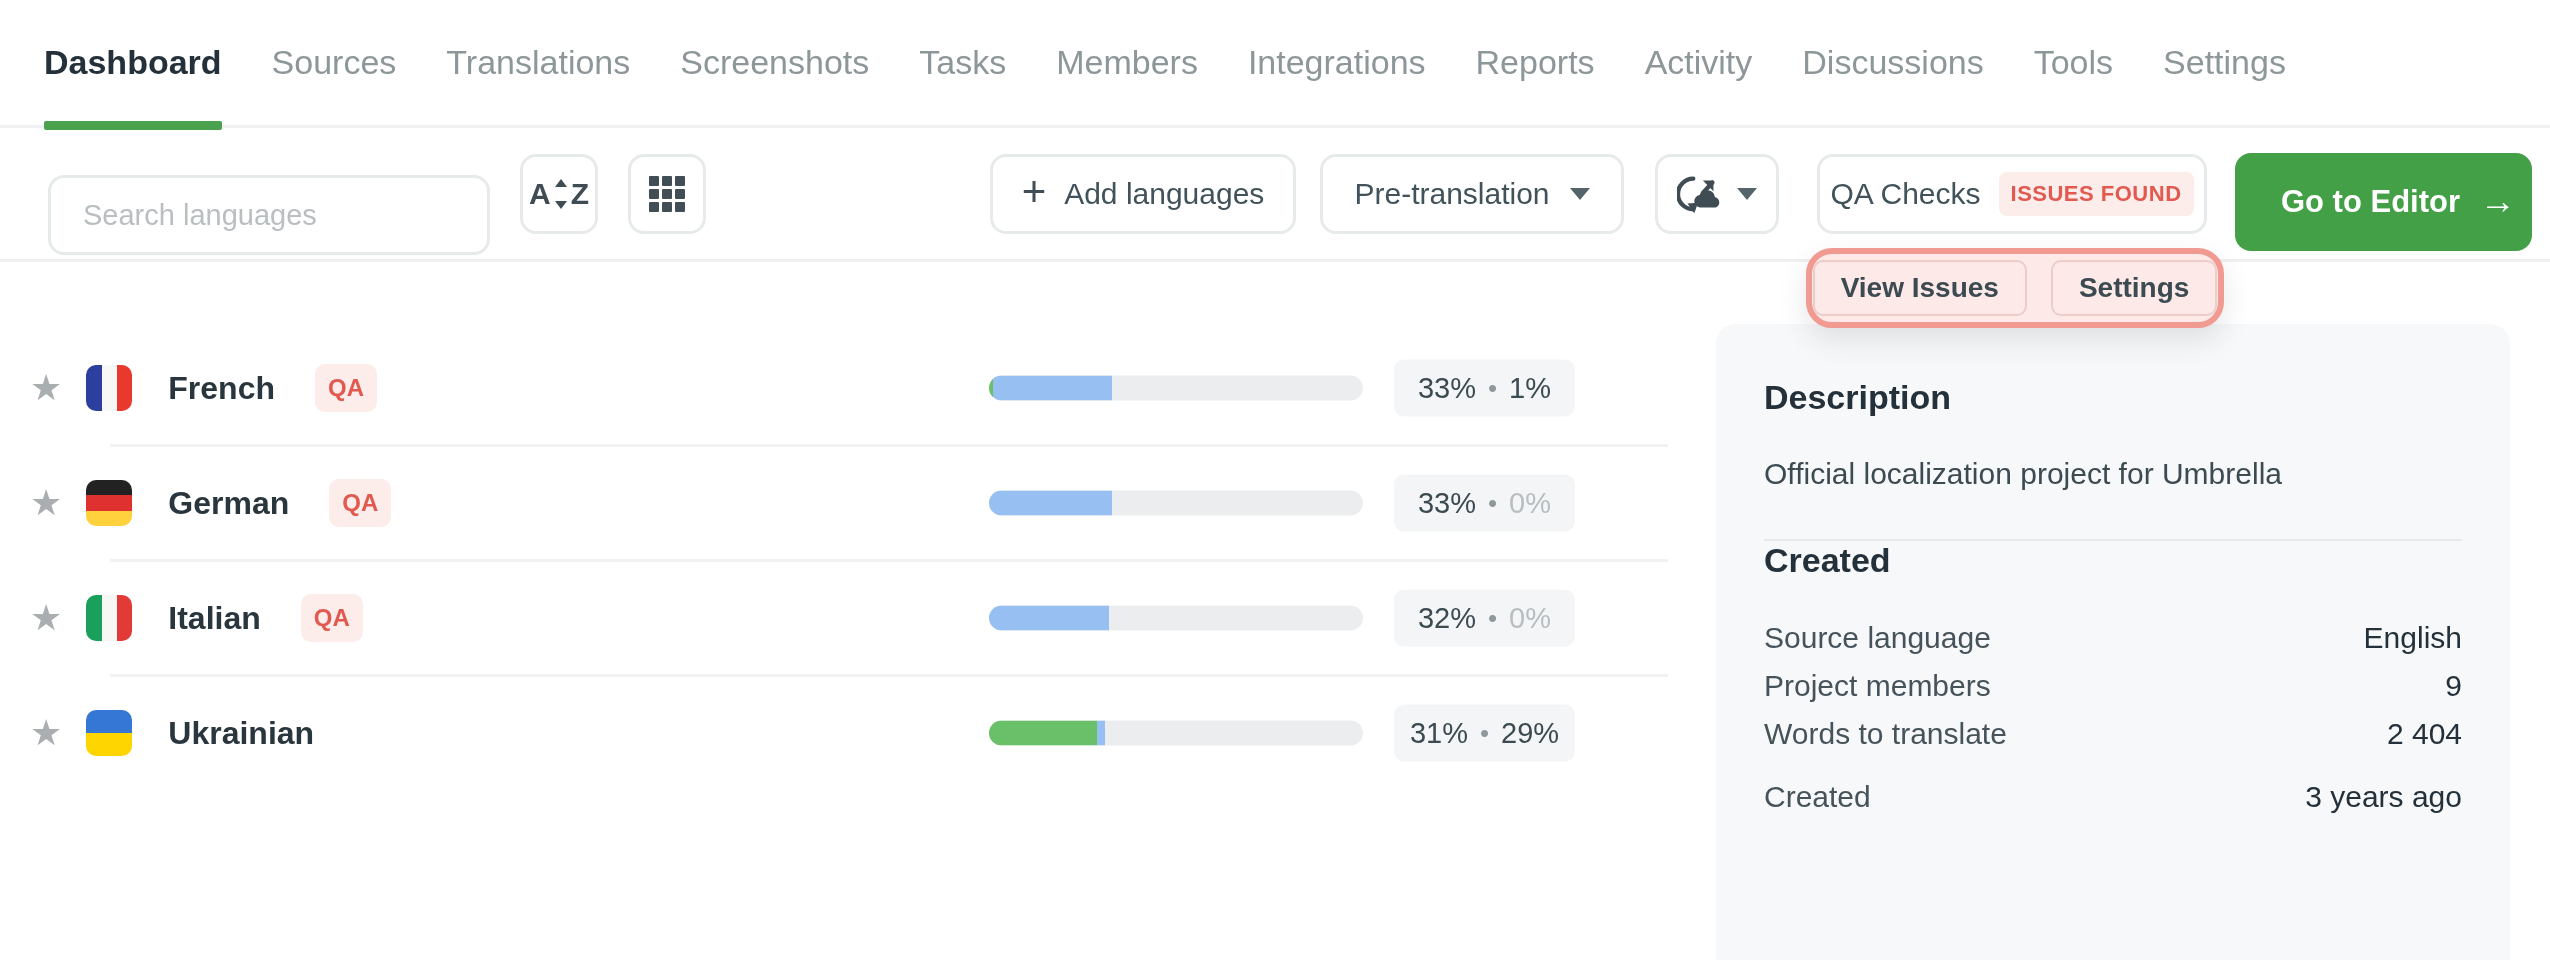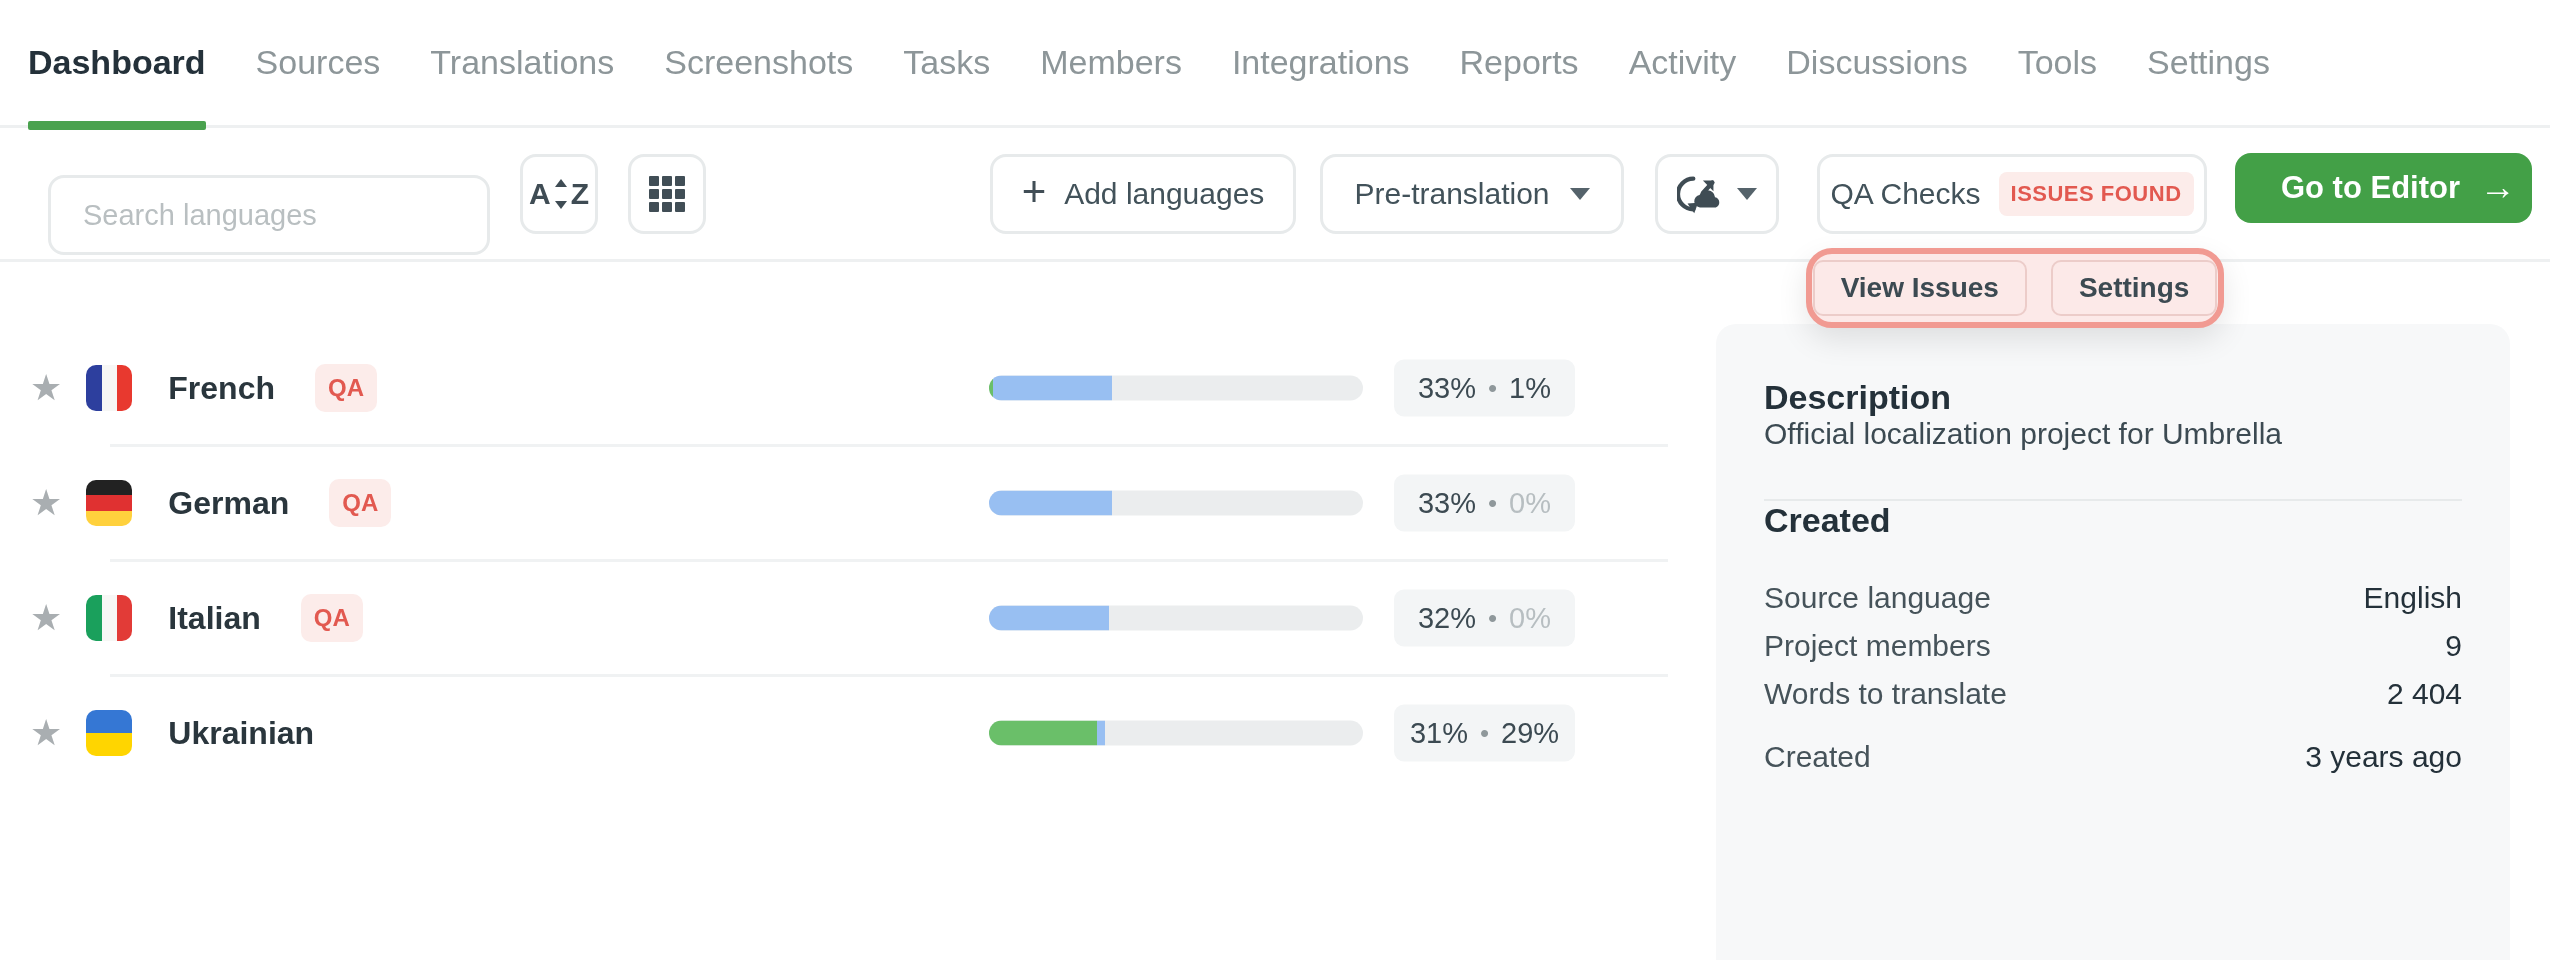--- a/index.html
+++ b/index.html
@@ -6,21 +6,21 @@
   html,body { margin:0; padding:0; }
   body {
     width:2550px; height:960px; position:relative; overflow:hidden;
     background:#ffffff; color:#37474f;
     font-family:"Liberation Sans", sans-serif;
   }
 
   
   .nav {
     position:absolute; top:0; left:0; right:0; height:128px;
-    display:flex; align-items:center; gap:50px; padding:0 28px;
+    display:flex; align-items:center; gap:50px; padding:0 44px;
     border-bottom:3px solid #eef0f1; font-size:34px; color:#8d9699;
   }
   .nav-item { position:relative; height:128px; display:flex; align-items:center; cursor:pointer; white-space:nowrap; }
   .nav-item.active { color:#24313a; font-weight:bold; }
   .nav-item.active::after {
     content:""; position:absolute; left:0; right:0; bottom:-3px; height:9px;
     background:#4aa24e; border-radius:2px;
   }
 
   
@@ -56,21 +56,21 @@
 
   .mt-btn    { left:1655px; width:124px; gap:14px; }
 
   .qa-btn    { left:1817px; width:390px; gap:18px; }
   .qa-issues-pill {
     background:#fcecea; color:#e25950; font-size:22px; font-weight:bold;
     letter-spacing:0.5px; padding:9px 12px; border-radius:8px; white-space:nowrap;
   }
 
   .editor-btn {
-    left:2235px; width:297px; height:70px; top:25px;
+    left:2235px; width:297px; height:98px; top:25px;
     background:#43a047; border:none; color:#ffffff; font-weight:bold; font-size:31px; gap:20px;padding-left:36px;
   }
   .arrow-right { font-size:36px; line-height:1; margin-top:-2px; }
 
   
   .popover {
     position:absolute; left:1806px; top:248px; width:418px; height:80px;
     background:#fce9e8; border:6px solid #f19a92; border-radius:26px;
     display:flex; align-items:center; justify-content:center; gap:24px;
     z-index:20; box-shadow:0 12px 30px rgba(0,0,0,0.10);
@@ -111,21 +111,21 @@
   .pct-badge .sep { color:#8f989b; font-size:26px; }
   .pct-badge .p2.dim { color:#b7bec1; }
 
   
   .panel {
     position:absolute; left:1716px; top:324px; width:794px; bottom:-40px;
     background:#f7f8f9; border-radius:20px; padding:0 48px; z-index:5;
   }
   .panel h2 { font-size:34px; font-weight:bold; color:#24313a; margin:0; }
   .desc-title { padding-top:54px; }
-  .desc-text { font-size:30px; color:#3c4a52; }
+  .desc-text { margin-top:40px; font-size:30px; color:#3c4a52; }
   .panel-divider { margin-top:48px; border-top:2px solid #e7eaeb; }
   .details-title { margin-top:54px; }
   .detail-rows { margin-top:42px; display:flex; flex-direction:column; gap:17px; }
   .detail-rows.activity { margin-top:32px; }
   .detail-row { display:flex; justify-content:space-between; align-items:baseline; font-size:30px; line-height:31px; }
   .detail-row .dl { color:#46535a; }
   .detail-row .dv { color:#24313a; }
 
   svg { display:block; }
 </style>

